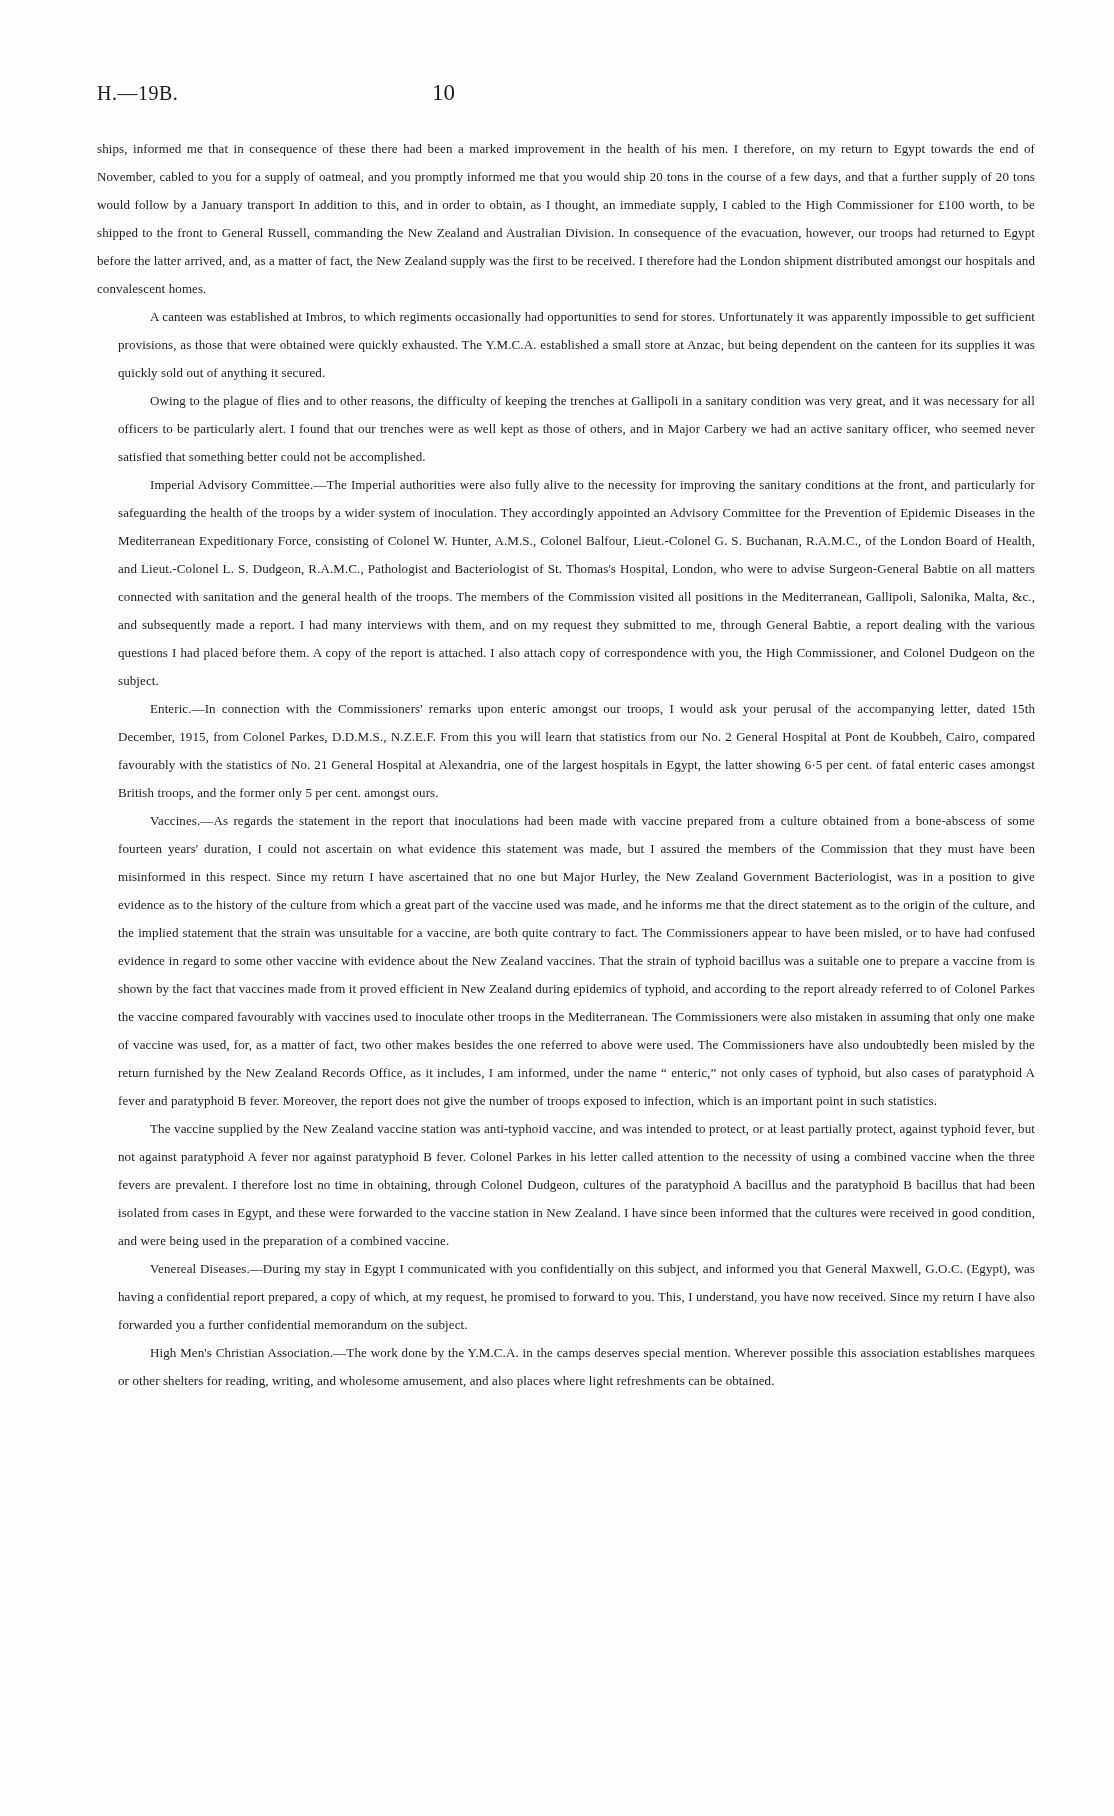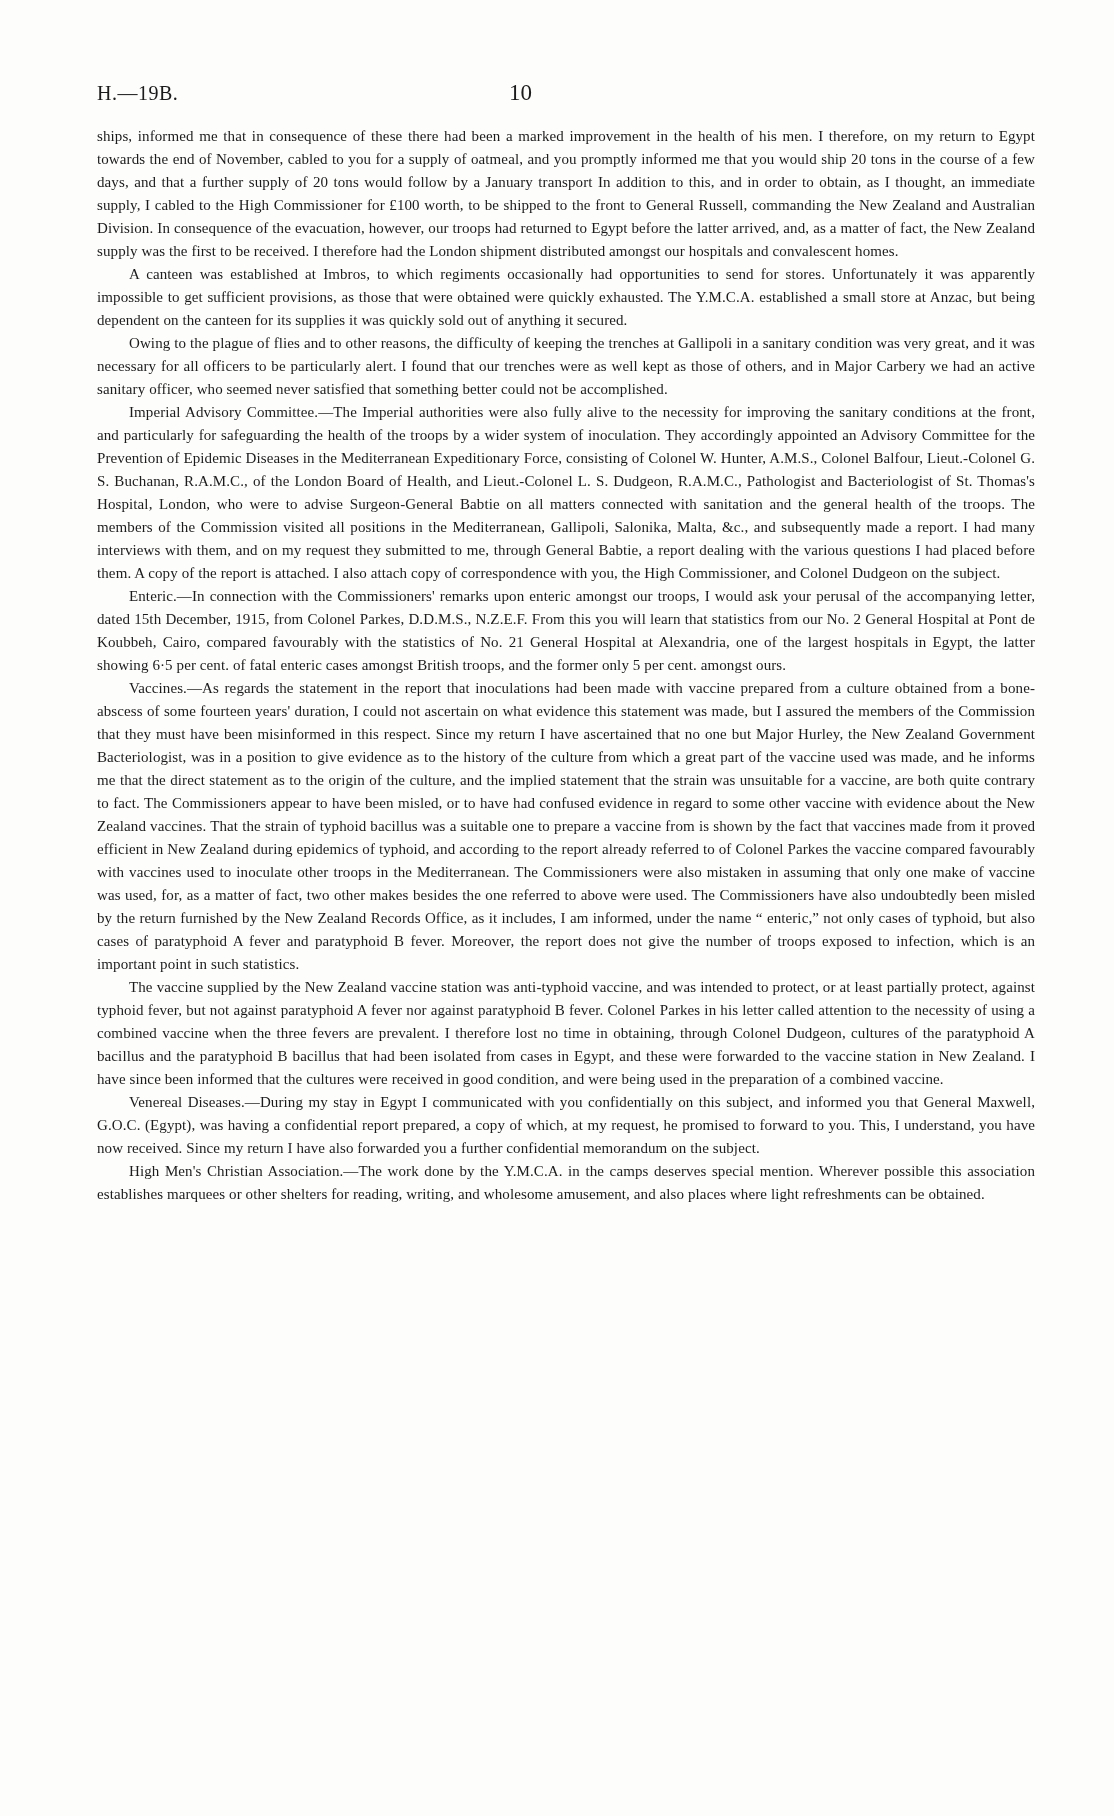--- a/index.html
+++ b/index.html
@@ -28,39 +28,40 @@
     left: 0;
     top: 0;
     font-size: 20px;
     letter-spacing: 0.5px;
   }
   .page-number {
     position: absolute;
     left: 335px;
     width: 100px;
     top: -2px;
-    text-align: right;
+    text-align: left;
     font-size: 23px;
   }
   .body-text {
     position: absolute;
-    top: 125px;
+    top: 135px;
     left: 97px;
     width: 938px;
-    font-size: 15px;
-    line-height: 23px;
+    font-size: 13px;
+    line-height: 28px;
     text-align: justify;
     letter-spacing: 0.1px;
   }
   .body-text p {
     margin: 0;
     padding: 0;
   }
   .body-text p.indent {
     text-indent: 32px;
+    margin-left: 21px;
   }
   .lead {
   }
 </style>
 </head>
 <body>
 
 <div class="page">
 
   <div class="header">

